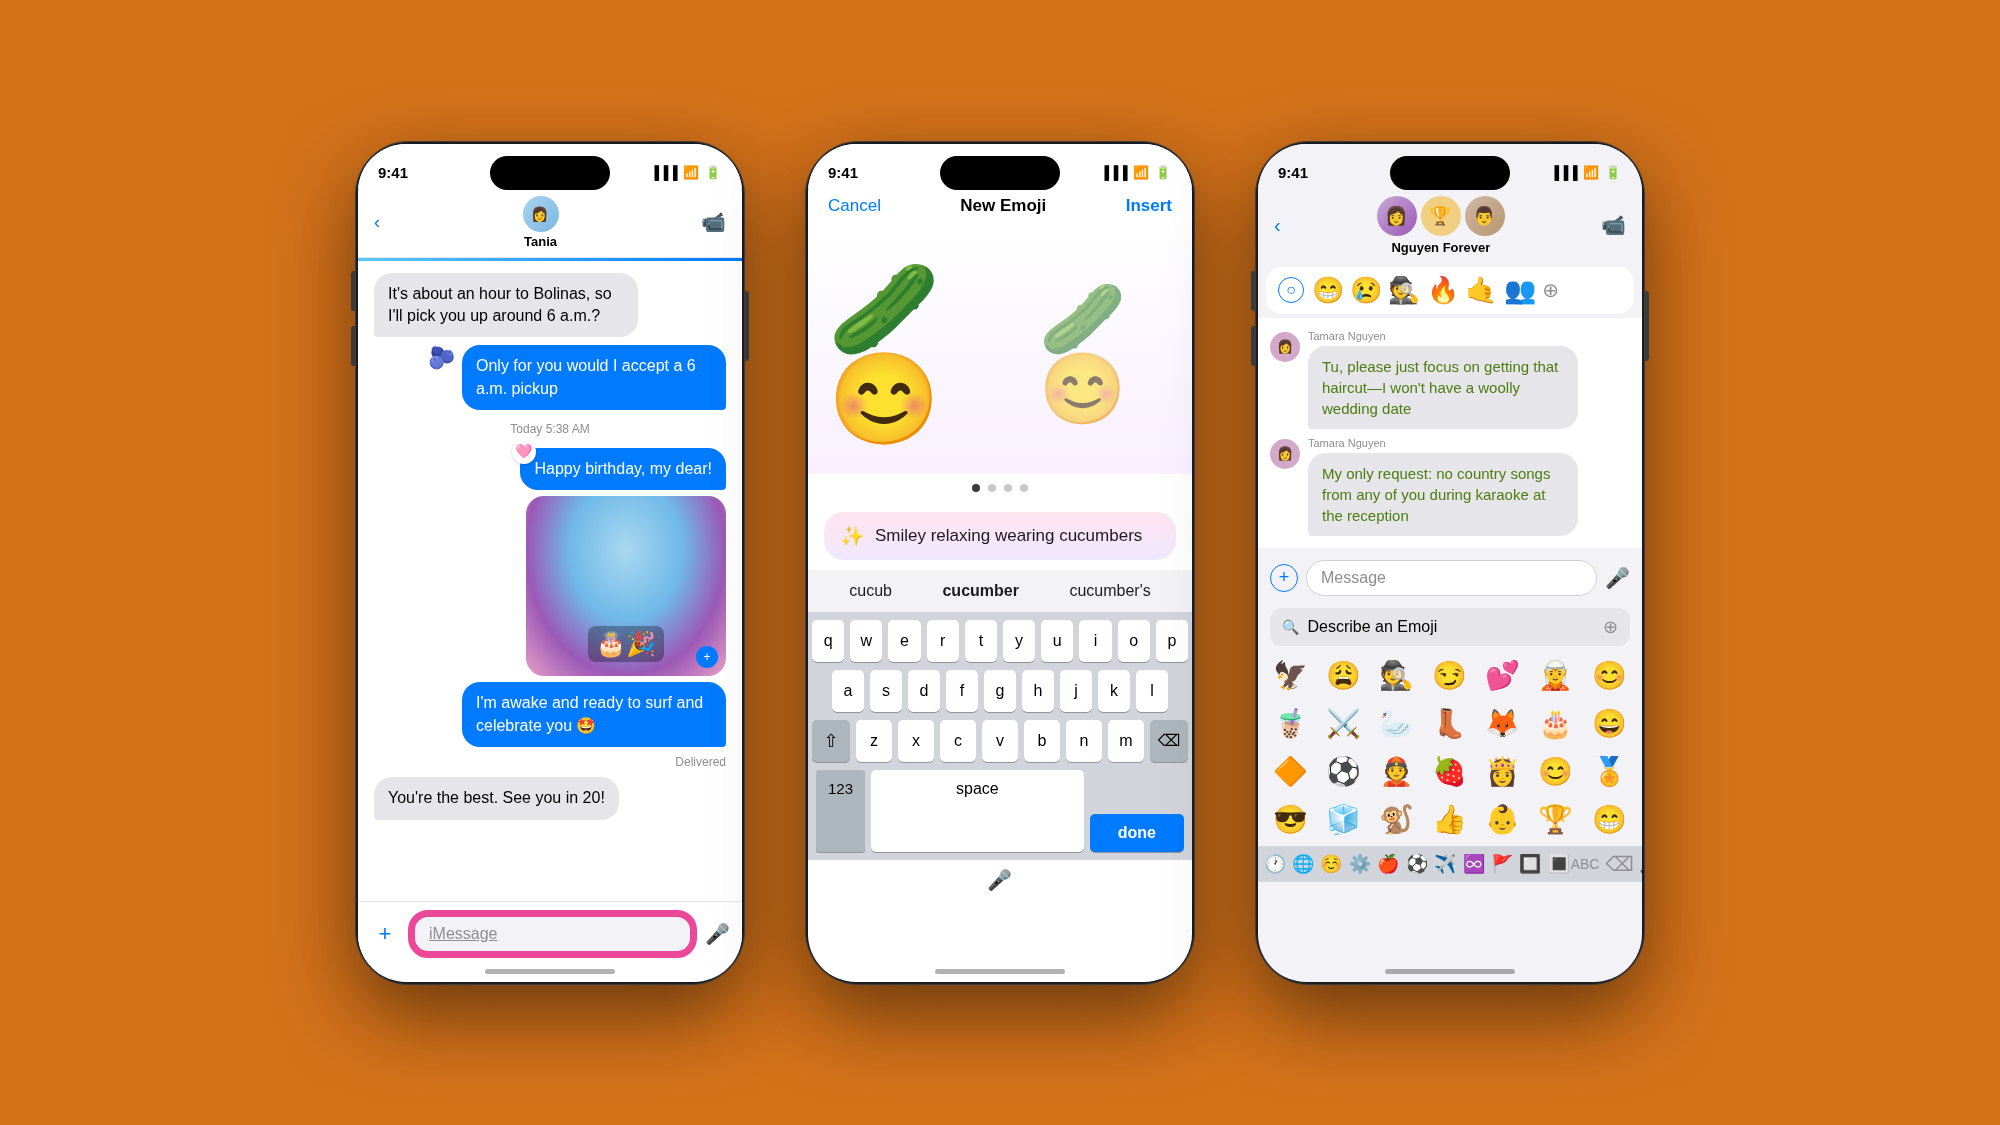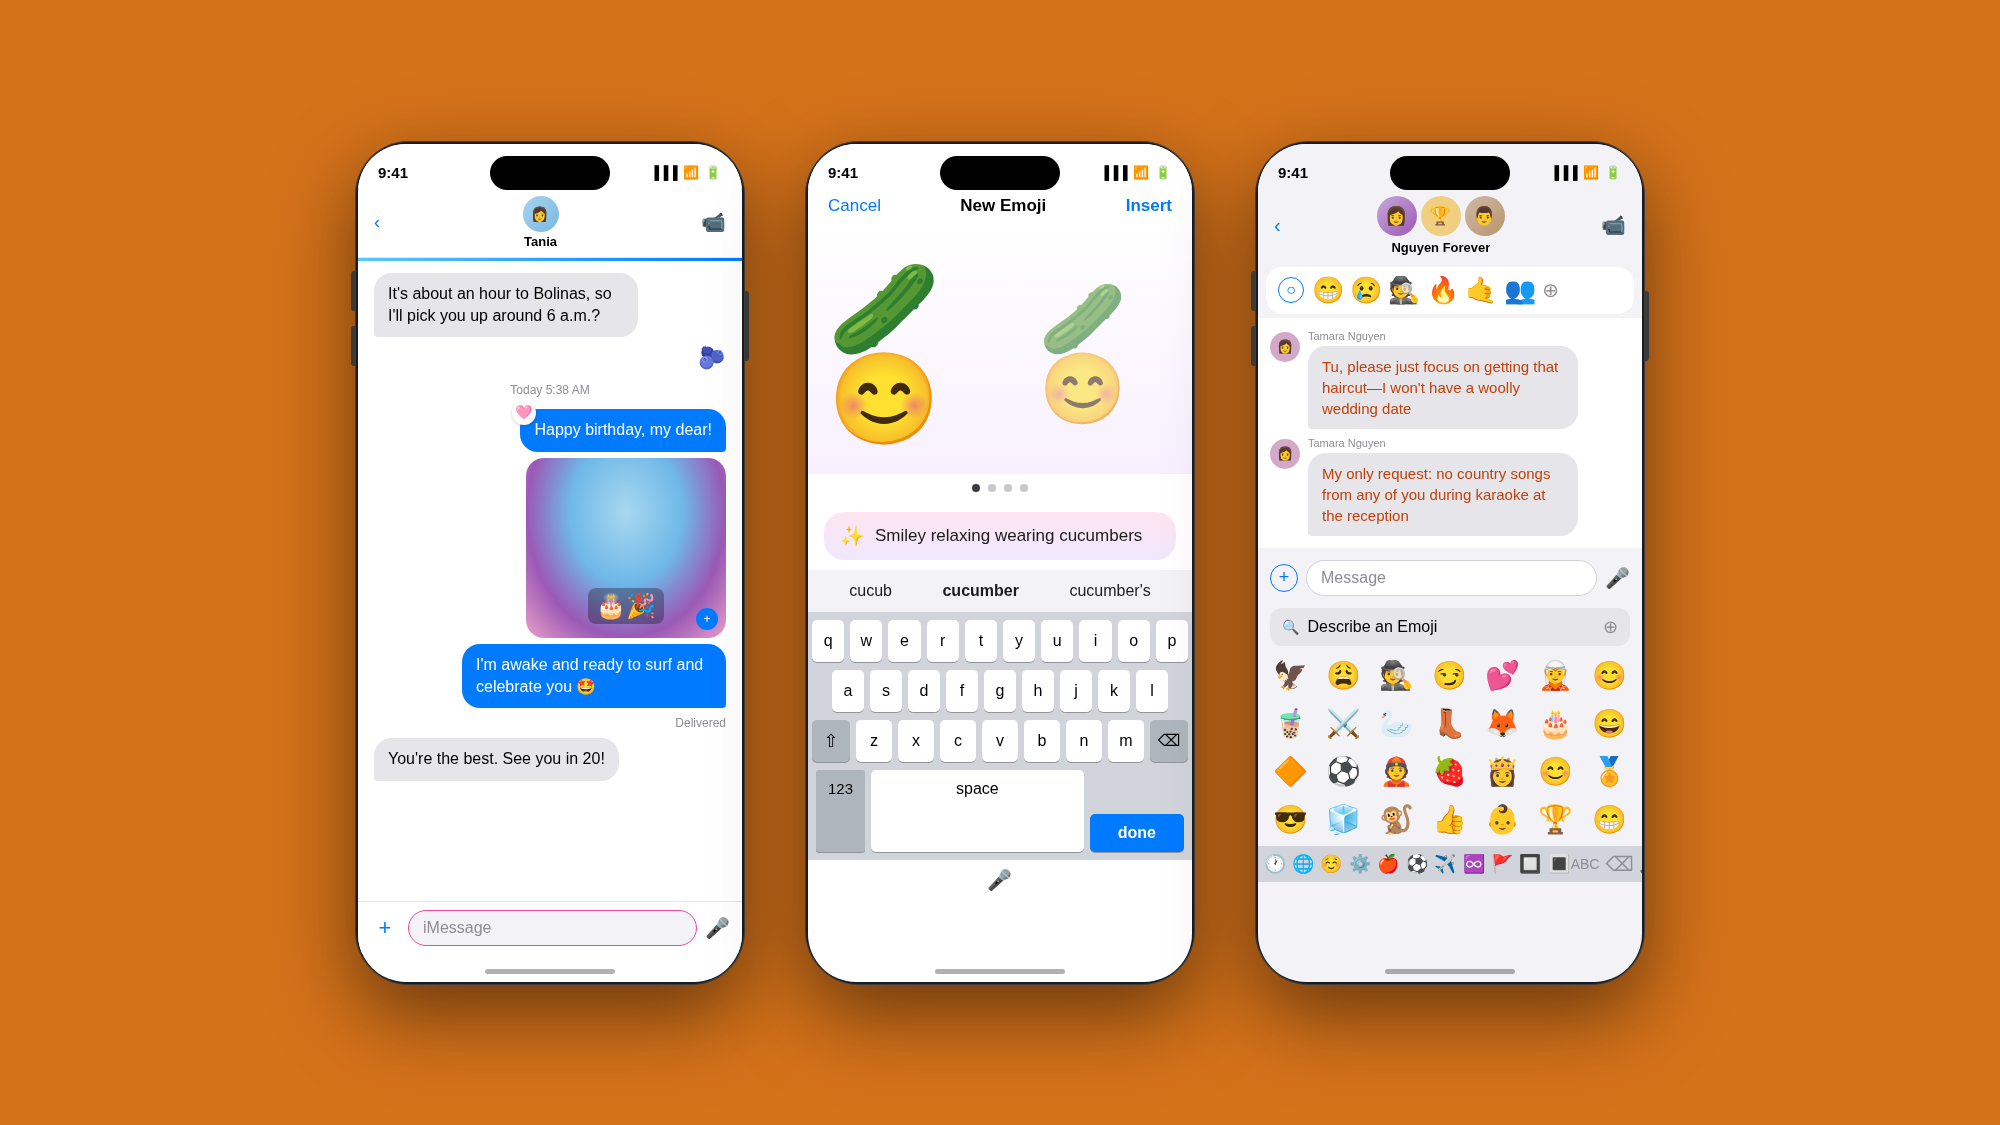--- a/index.html
+++ b/index.html
@@ -129,25 +129,26 @@
       align-items: center;
       padding: 8px 12px;
       border-top: 1px solid #e5e5ea;
       gap: 8px;
       background: #fff;
     }
     .input-plus { color: #007AFF; font-size: 22px; width: 30px; height: 30px; display: flex; align-items: center; justify-content: center; }
     .input-field {
       flex: 1;
       background: #f2f2f7;
-      border: 1px solid #ec4899;
+      border: 7px solid #ec4899;
       border-radius: 20px;
       padding: 8px 14px;
       font-size: 16px;
       color: #8e8e93;
+      text-decoration: underline;
     }
     .input-mic { color: #8e8e93; font-size: 20px; }
 
     
     .phone2 { width: 390px; height: 844px; padding: 3px; }
     .phone2 .phone-inner { width: 384px; height: 838px; background: #fff; }
 
     .emoji-nav {
       display: flex;
       justify-content: space-between;
@@ -244,21 +245,21 @@
       gap: 8px;
       overflow: hidden;
     }
     .recent-emoji { font-size: 26px; }
 
     .group-messages { padding: 8px 12px; display: flex; flex-direction: column; gap: 8px; }
     .msg-with-avatar { display: flex; gap: 8px; align-items: flex-start; }
     .sender-avatar { width: 30px; height: 30px; border-radius: 50%; background: #c0c0c0; font-size: 13px; display: flex; align-items: center; justify-content: center; flex-shrink: 0; margin-top: 2px; }
     .msg-group { display: flex; flex-direction: column; gap: 2px; }
     .sender-name { font-size: 11px; color: #8e8e93; margin-bottom: 2px; }
-    .msg-bubble-group { background: #e5e5ea; color: #c2410c; padding: 10px 14px; border-radius: 18px; border-bottom-left-radius: 4px; font-size: 15px; line-height: 1.4; max-width: 270px; }
+    .msg-bubble-group { background: #e5e5ea; color: #4d7c0f; padding: 10px 14px; border-radius: 18px; border-bottom-left-radius: 4px; font-size: 15px; line-height: 1.4; max-width: 270px; }
 
     .emoji-search-bar {
       background: #e5e5ea;
       border-radius: 12px;
       margin: 4px 12px;
       padding: 8px 12px;
       display: flex;
       align-items: center;
       gap: 8px;
     }
@@ -372,20 +373,23 @@
     <div style="height:3px;background:linear-gradient(90deg,#5ac8fa,#007AFF);"></div>
 
     <div class="messages-list" style="height:640px;overflow:hidden;">
       <div class="msg-bubble msg-received">
         <span>It's about an hour to Bolinas, so I'll pick you up around 6 a.m.?</span>
       </div>
 
       <div style="display:flex;flex-direction:column;align-items:flex-end;gap:4px;">
         <div style="display:flex;align-items:flex-start;gap:6px;justify-content:flex-end;">
           <div style="font-size:22px;">🫐</div>
+          <div class="msg-bubble msg-sent">
+            <span>Only for you would I accept a 6 a.m. pickup</span>
+          </div>
         </div>
       </div>
 
       <div class="timestamp">Today 5:38 AM</div>
 
       <div style="display:flex;flex-direction:column;align-items:flex-end;gap:6px;">
         <div class="msg-bubble msg-sent" style="position:relative;">
           <span>Happy birthday, my dear!</span>
           <div class="heart-reaction">🩷</div>
         </div>

